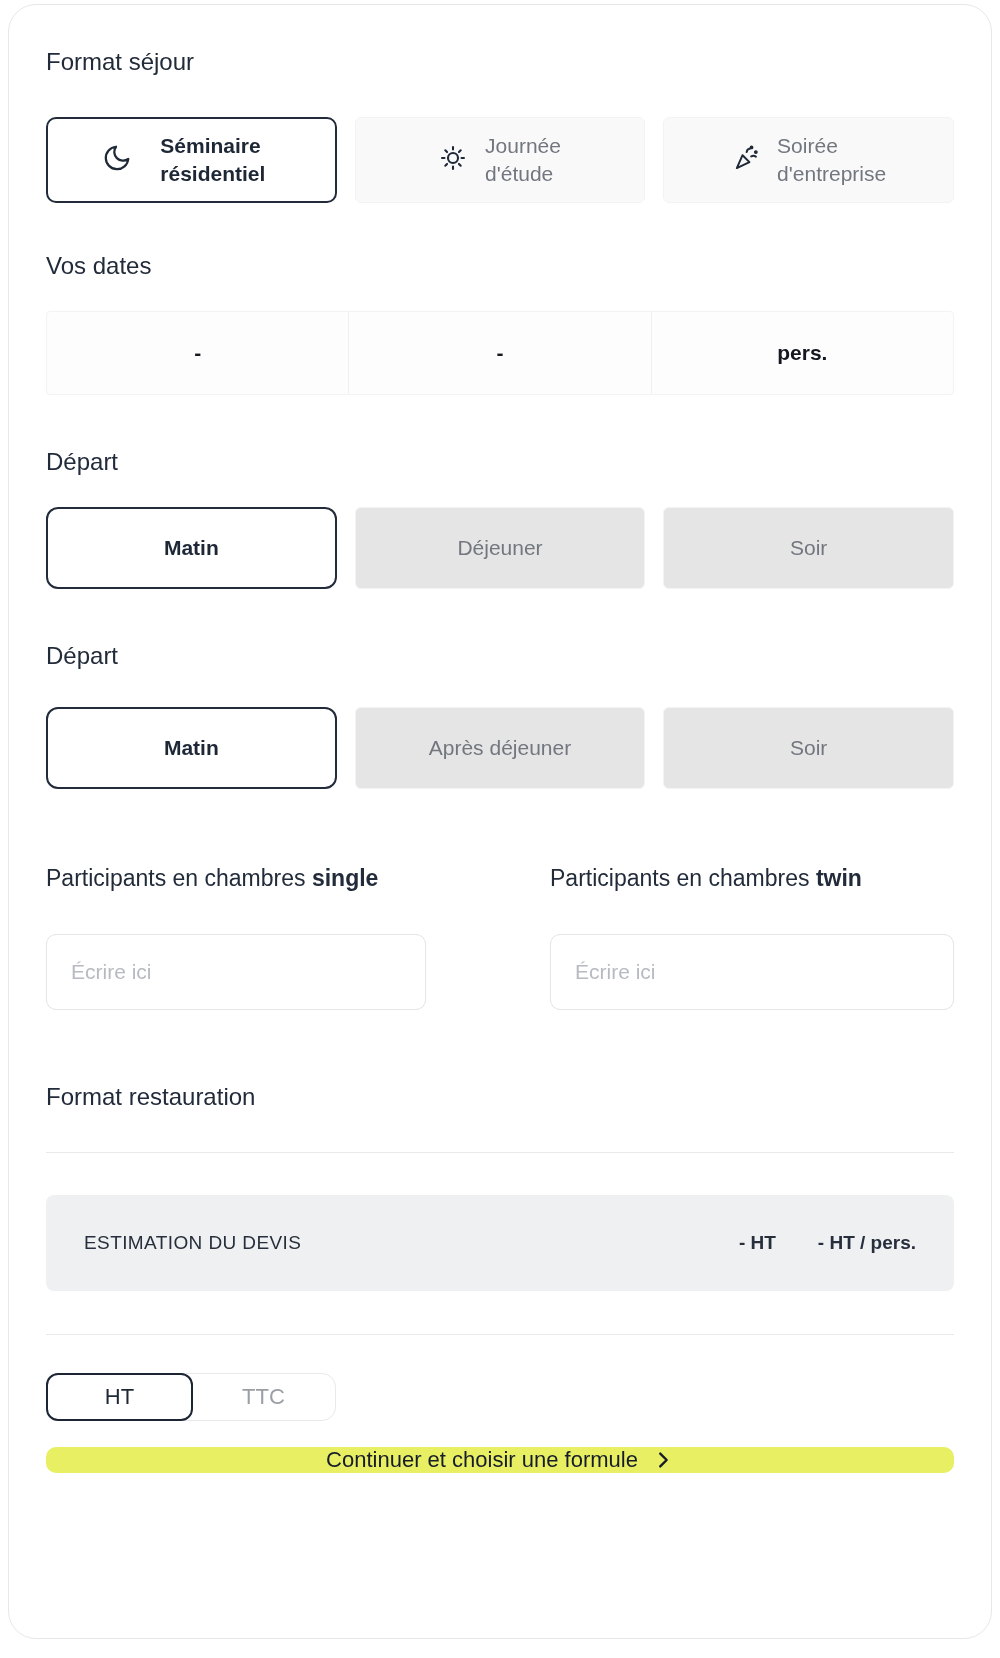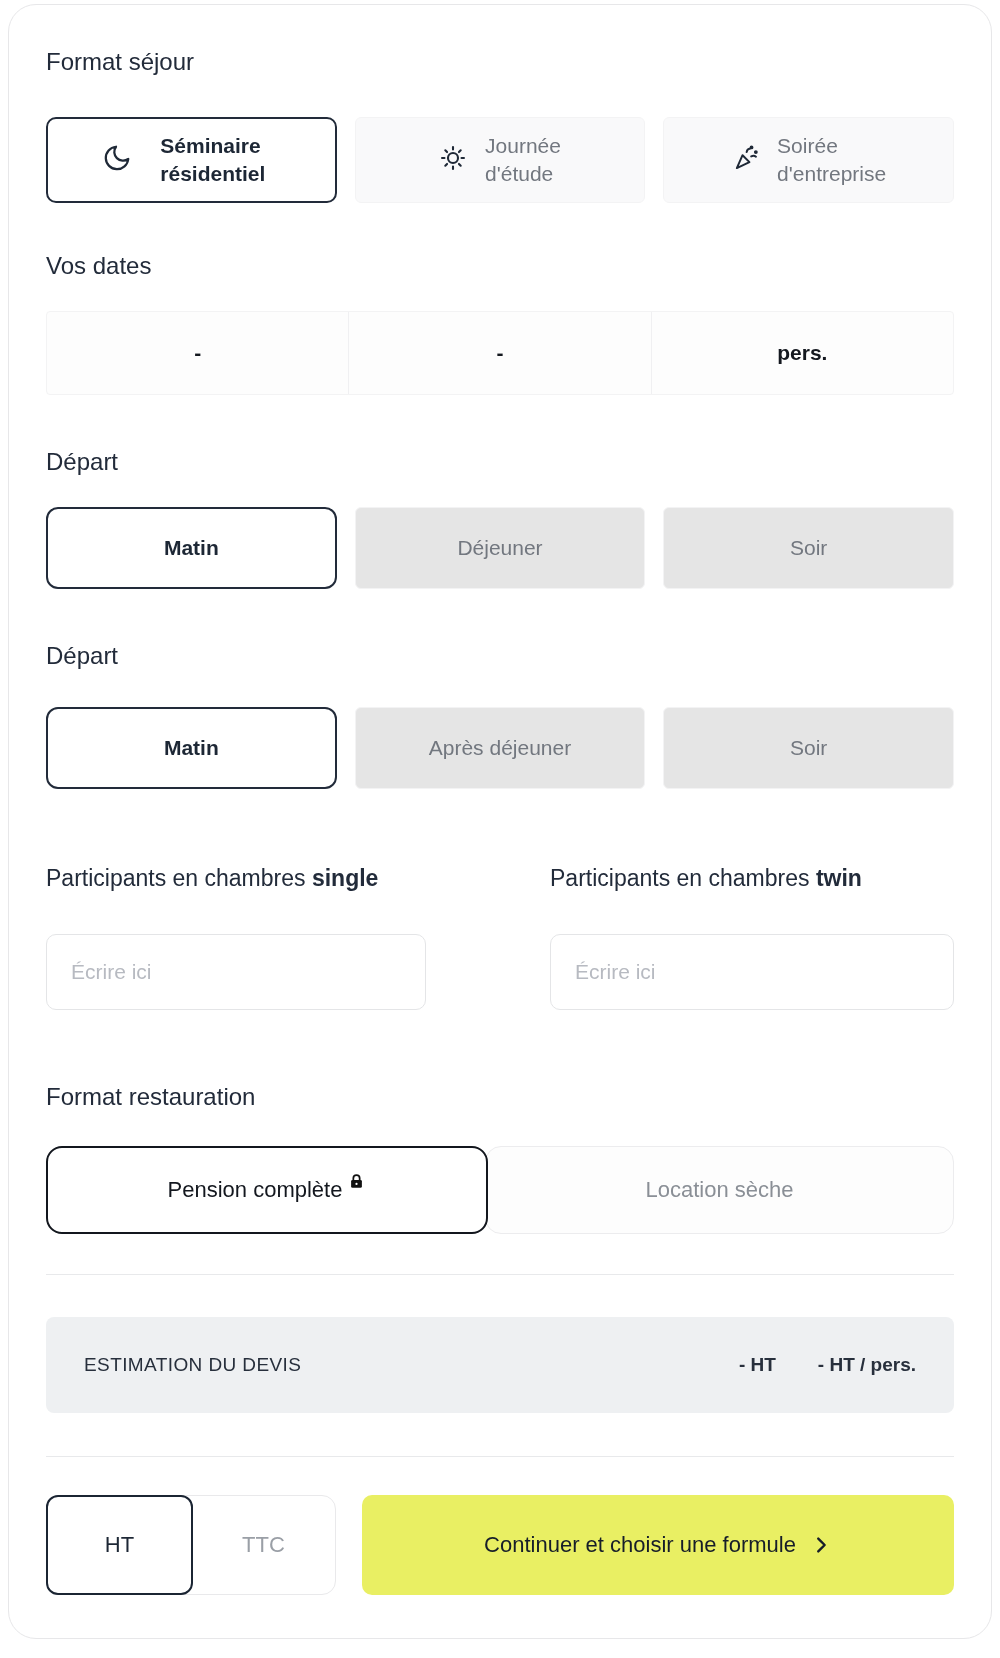--- a/index.html
+++ b/index.html
@@ -80,21 +80,21 @@
 
   .estimate-bar {
     height:96px; background:#eef0f2; border-radius:8px;
     display:flex; align-items:center; justify-content:space-between;
     padding:0 38px;
     gap:12px;
   }
   .estimate-label { font-size:19px; font-weight:500; letter-spacing:.4px; color:#272f3c; }
   .estimate-values { display:flex; gap:42px; font-size:19px; font-weight:600; color:#272f3c; }
 
-  .bottom-row { display:flex; gap:26px; height:100px; }
+  .bottom-row { display:flex; gap:26px; height:100px;flex-direction:column; }
   .tax-group {
     width:290px; height:100%; border:1px solid #e9e9eb; border-radius:14px;
     display:flex; background:#fff;
   }
   .tax-seg {
     flex:1; display:flex; align-items:center; justify-content:center;
     font-size:22px; color:#9a9fa6; cursor:pointer; border-radius:14px;
   }
   .tax-seg.selected {
     border:2px solid #1b2533; border-radius:12px; color:#1d2735;
@@ -184,33 +184,20 @@
   <div class="two-col mt42">
     <div class="col-single">
       <input class="text-input" type="text" placeholder="Écrire ici" style="">
     </div>
     <div class="col-twin">
       <input class="text-input" type="text" placeholder="Écrire ici" style="">
     </div>
   </div>
 
   <div class="section-label mt72">Format restauration</div>
-  <div class="rest-row mt34">
-    <div class="rest-btn-selected">
-      <span>Pension complète</span>
-      <span class="lock-wrap">
-        <svg width="19" height="19" viewBox="0 0 24 24">
-          <path d="M8 10V7.8a4 4 0 0 1 8 0V10" fill="none" stroke="#111" stroke-width="2.2"></path>
-          <rect x="5.2" y="10" width="13.6" height="10" rx="1.8" fill="#111"></rect>
-          <circle cx="12" cy="15" r="1.4" fill="#fff"></circle>
-        </svg>
-      </span>
-    </div>
-    <div class="rest-btn-unselected">Location sèche</div>
-  </div>
 
   <div class="divider mt40"></div>
 
   <div class="estimate-bar mt42">
     <div class="estimate-label">ESTIMATION DU DEVIS</div>
     <div class="estimate-values">
       <span>- HT</span>
       <span>- HT / pers.</span>
     </div>
   </div>

